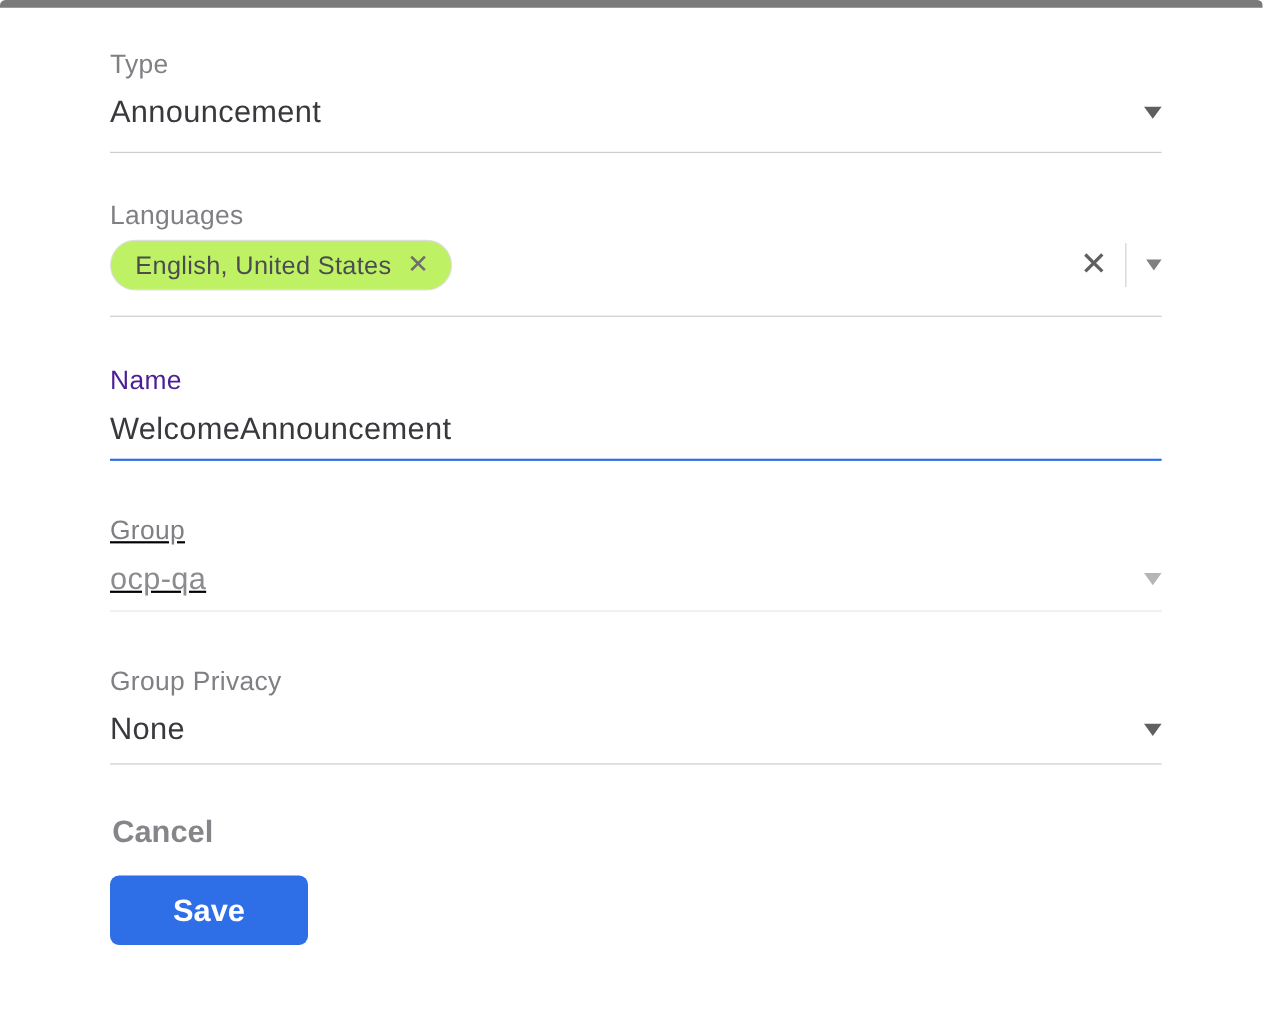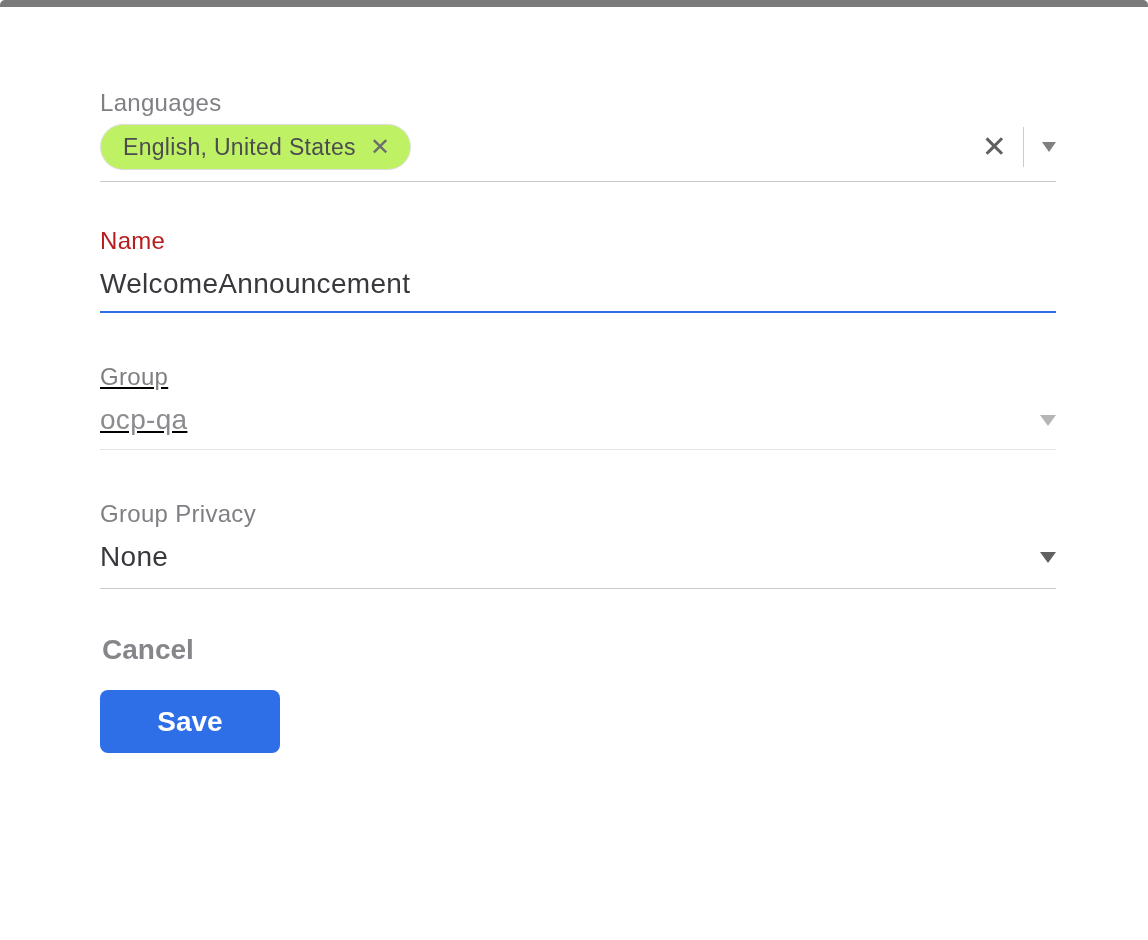--- a/index.html
+++ b/index.html
@@ -33,36 +33,36 @@
     border-top: 11px solid #5f5f5f;
   }
   .caret.light { border-top-color: #b5b5b5; }
   .caret.mid { border-top-color: #606060; }
 
   
   .field-type { padding-bottom: 19px; }
   .field-type .value-row { margin-top: 12px; }
 
   
-  .field-languages { margin-top: 44px; padding-bottom: 11px; }
+  .field-languages { margin-top: 44px; padding-bottom: 23px; }
   .field-languages .value-row { margin-top: 7px; }
   .chip {
     display: inline-flex; align-items: center; height: 46px;
     border: 1px solid #dedede; border-radius: 23px; padding: 0 20px 0 22px;
     background: #bef264;
   }
   .chip-label { font-size: 23px; color: #4c4c50; letter-spacing: 0.3px; }
   .chip-remove { margin-left: 14px; font-size: 24px; color: #6e6e6e; line-height: 1; cursor: pointer; }
   .lang-controls { display: flex; align-items: center; }
   .clear-x { font-size: 30px; color: #606060; font-weight: 300; line-height: 1; cursor: pointer; }
   .v-divider { width: 1px; height: 40px; background: #cccccc; margin: 0 18px 0 16px; }
 
   
   .field-name { margin-top: 45px; padding-bottom: 10px; border-bottom: 2px solid #2e6fe8; }
-  .field-name .field-label { color: #b91c1c; margin-top: 29px; }
+  .field-name .field-label { color: #4c1d95; margin-top: 29px; }
   .field-name .value-row { margin-top: 12px; }
 
   
   .field-group { margin-top: 50px; padding-bottom: 12px; border-bottom-color: #e4e4e6; text-decoration: underline; }
   .field-group .field-value { color: #8c8c90; }
   .field-group .value-row { margin-top: 12px; }
 
   
   .field-privacy { margin-top: 50px; padding-bottom: 14px; }
   .field-privacy .value-row { margin-top: 12px; }
@@ -84,20 +84,27 @@
 </style>
 </head>
 <body>
 
 <div class="app">
   <div class="top-bar"></div>
 
 
   <div class="form">
 
+    <div class="field field-type">
+      <div class="field-label">Type</div>
+      <div class="value-row">
+        <div class="field-value">Announcement</div>
+        <span class="caret"></span>
+      </div>
+    </div>
 
     <div class="field field-languages">
       <div class="field-label">Languages</div>
       <div class="value-row">
         <span class="chip">
           <span class="chip-label">English, United States</span>
           <span class="chip-remove">✕</span>
         </span>
         <span class="lang-controls">
           <span class="clear-x">✕</span>

